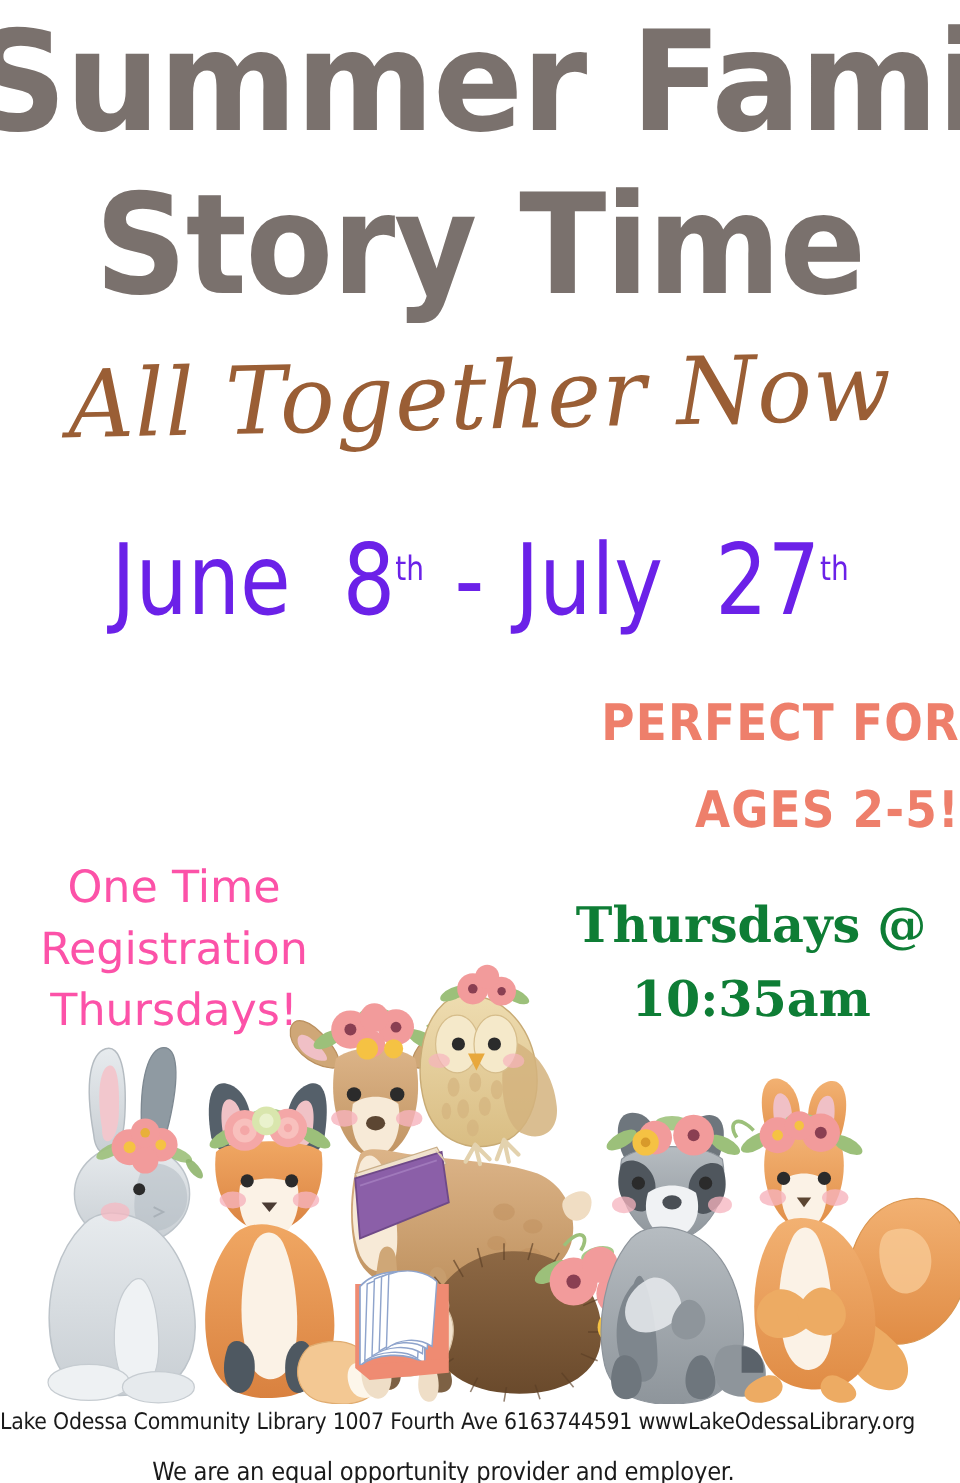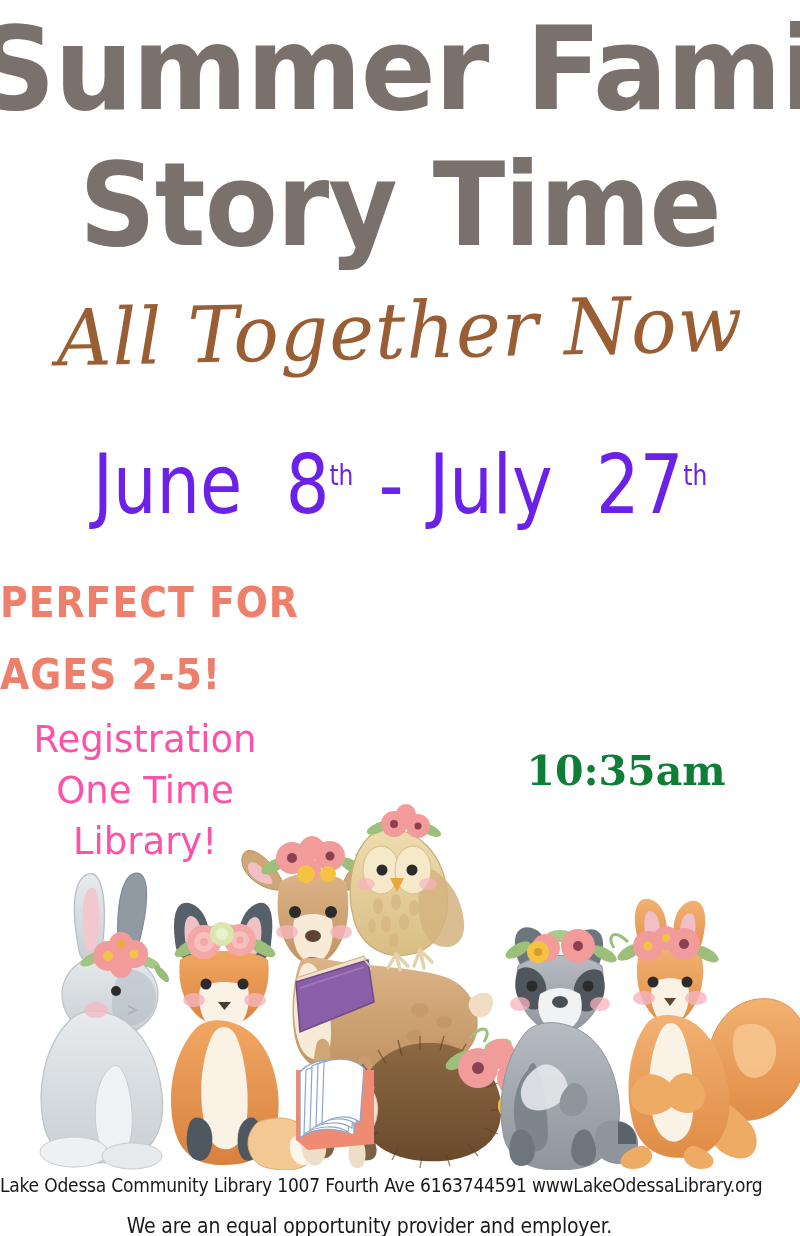--- a/index.html
+++ b/index.html
@@ -67,28 +67,29 @@
   #dates sup {
     font-size:0.34em;
     vertical-align:super;
     line-height:0;
   }
   #dates .dash { padding:0 4px; }
 
   
   .coral {
     position:absolute; left:0; width:800px;
-    text-align:left;
+    text-align:right;
     color:#ee7f6b;
     font-family:"DejaVu Sans Condensed","Liberation Sans Narrow","Liberation Sans",sans-serif;
     font-weight:700;
     font-size:42px;
     letter-spacing:1px;
     white-space:nowrap;
     transform:scaleX(1.0);
+    padding-left:47px;
   }
   #ages-line1 { top:578px; }
   #ages-line2 { top:650px; }
 
   
   #registration {
     position:absolute; left:12px; top:714px; width:266px;
     text-align:center;
     color:#fc52a8;
     font-family:"DejaVu Sans","Liberation Sans",sans-serif;
@@ -144,26 +145,27 @@
     <span>&nbsp;</span><span>8</span><sup>th</sup>
     <span class="dash">-</span>
     <span>July</span>
     <span>&nbsp;</span><span>27</span><sup>th</sup>
   </div>
 
   <div class="coral" id="ages-line1">PERFECT FOR</div>
   <div class="coral" id="ages-line2">AGES 2-5!</div>
 
   <div id="registration">
+    <div>One Time</div>
     <div>Registration</div>
-    <div>One Time</div>
-    <div>Library!</div>
+    <div>Thursdays!</div>
   </div>
 
   <div id="schedule">
+    <div>Thursdays @</div>
     <div>10:35am</div>
   </div>
 
   <div id="illustration">
     <svg viewBox="0 0 800 400" xmlns="http://www.w3.org/2000/svg">
       <defs>
         <linearGradient id="gFoxBody" x1="0" y1="0" x2="0" y2="1">
           <stop offset="0%" stop-color="#f0a763"></stop>
             <stop offset="100%" stop-color="#d9813f"></stop>
         </linearGradient>

